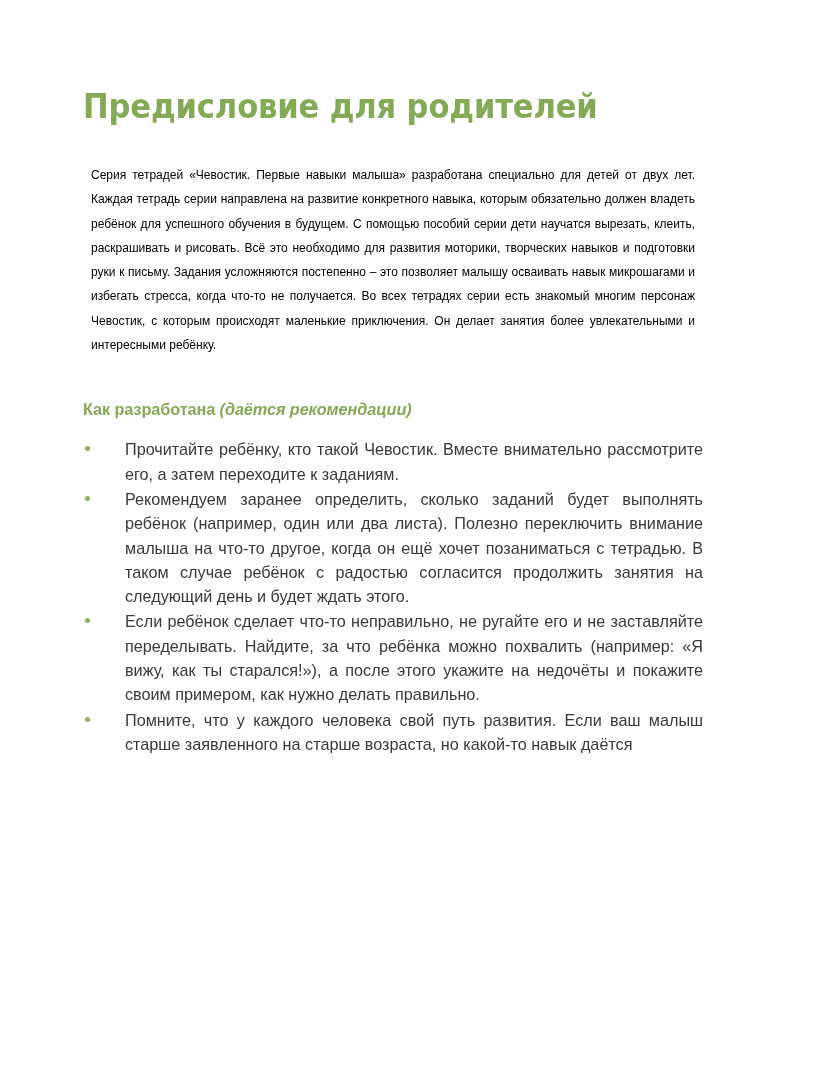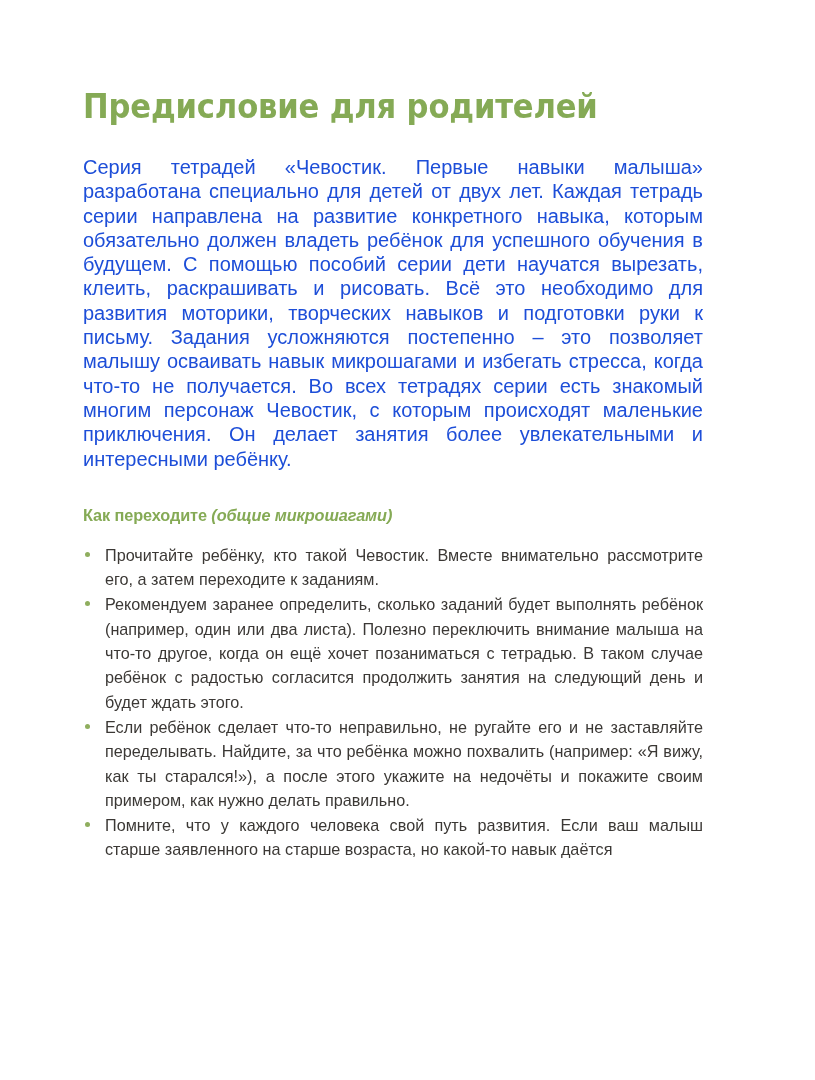--- a/index.html
+++ b/index.html
@@ -32,25 +32,25 @@
     line-height: 38px;
     letter-spacing: -0.2px;
     color: #85aa55;
     margin: 0;
     padding-top: 88px;
     transform: scaleX(0.93);
     transform-origin: left center;
     white-space: nowrap;
   }
   .intro {
-    margin: 0;
+    margin: 8px;
     padding-top: 29px;
-    font-size: 20px;
+    font-size: 12px;
     line-height: 24.3px;
-    color: #1d4ed8;
+    color: #000000;
     text-align: justify;
     text-justify: inter-word;
     hyphens: manual;
   }
   .section-heading {
     margin: 0;
     padding-top: 33px;
     font-size: 16.3px;
     line-height: 22px;
     font-weight: bold;
@@ -80,20 +80,21 @@
     position: absolute;
     left: 2px;
     top: 9px;
     width: 5px;
     height: 5px;
     border-radius: 50%;
     background: #8fae5e;
   }
   .tip-text {
     display: block;
+    margin-left: 20px;
   }
   .page-number {
     position: absolute;
     left: 66px;
     top: 997px;
     font-size: 15px;
     line-height: 18px;
     color: #3b3835;
     font-family: "Liberation Serif", "DejaVu Serif", serif;
   }
@@ -102,21 +103,21 @@
 <body>
 
 <div class="page">
   <div class="content">
 
     <h1 class="page-title">Предисловие для родителей</h1>
 
     <p class="intro">Серия тетрадей «Чевостик. Первые навыки малыша» разработана специально для детей от двух лет. Каждая тетрадь серии направлена на развитие конкретного навыка, которым обязательно должен владеть ребёнок для успешного обучения в будущем. С помощью пособий серии дети научатся вырезать, клеить, раскрашивать и рисовать. Всё это необходимо для развития моторики, творческих навыков и подготовки руки к письму. Задания усложняются постепенно – это позволяет малышу осваивать навык микрошагами и избегать стресса, когда что-то не получается. Во всех тетрадях серии есть знакомый многим персонаж Чевостик, с которым происходят маленькие приключения. Он делает занятия более увлекательными и интересными ребёнку.</p>
 
     <h2 class="section-heading">
-      <span>Как переходите </span><span class="italic-part">(общие микрошагами)</span>
+      <span>Как разработана </span><span class="italic-part">(даётся рекомендации)</span>
     </h2>
 
     <ul class="tips-list">
       <li class="tip-item">
         <span class="bullet-dot"></span>
         <span class="tip-text">Прочитайте ребёнку, кто такой Чевостик. Вместе внимательно рассмотрите его, а затем переходите к заданиям.</span>
       </li>
       <li class="tip-item">
         <span class="bullet-dot"></span>
         <span class="tip-text">Рекомендуем заранее определить, сколько заданий будет выполнять ребёнок (например, один или два листа). Полезно переключить внимание малыша на что-то другое, когда он ещё хочет позаниматься с тетрадью. В таком случае ребёнок с радостью согласится продолжить занятия на следующий день и будет ждать этого.</span>

